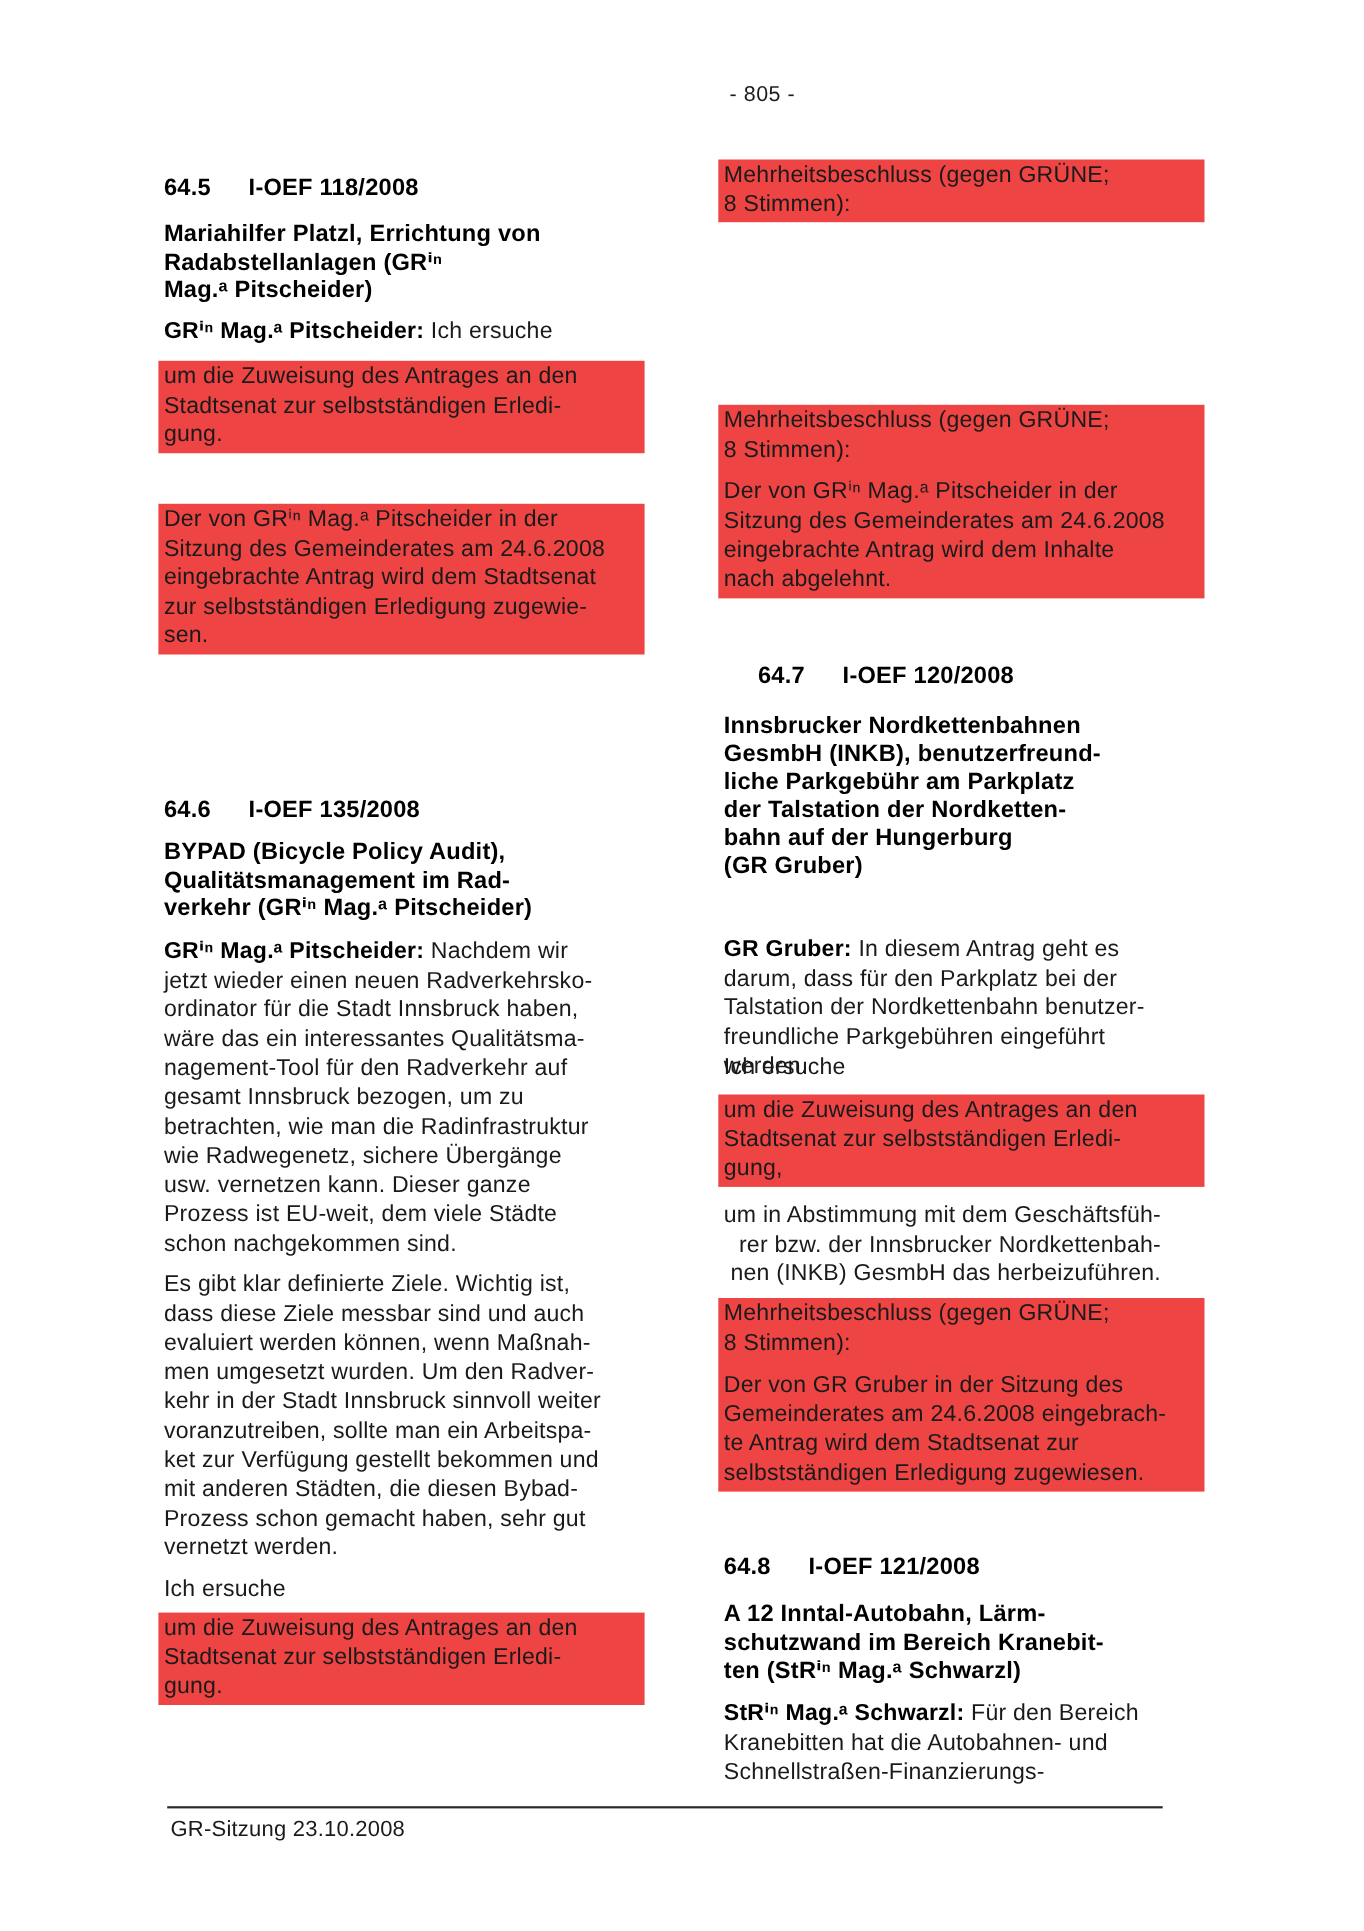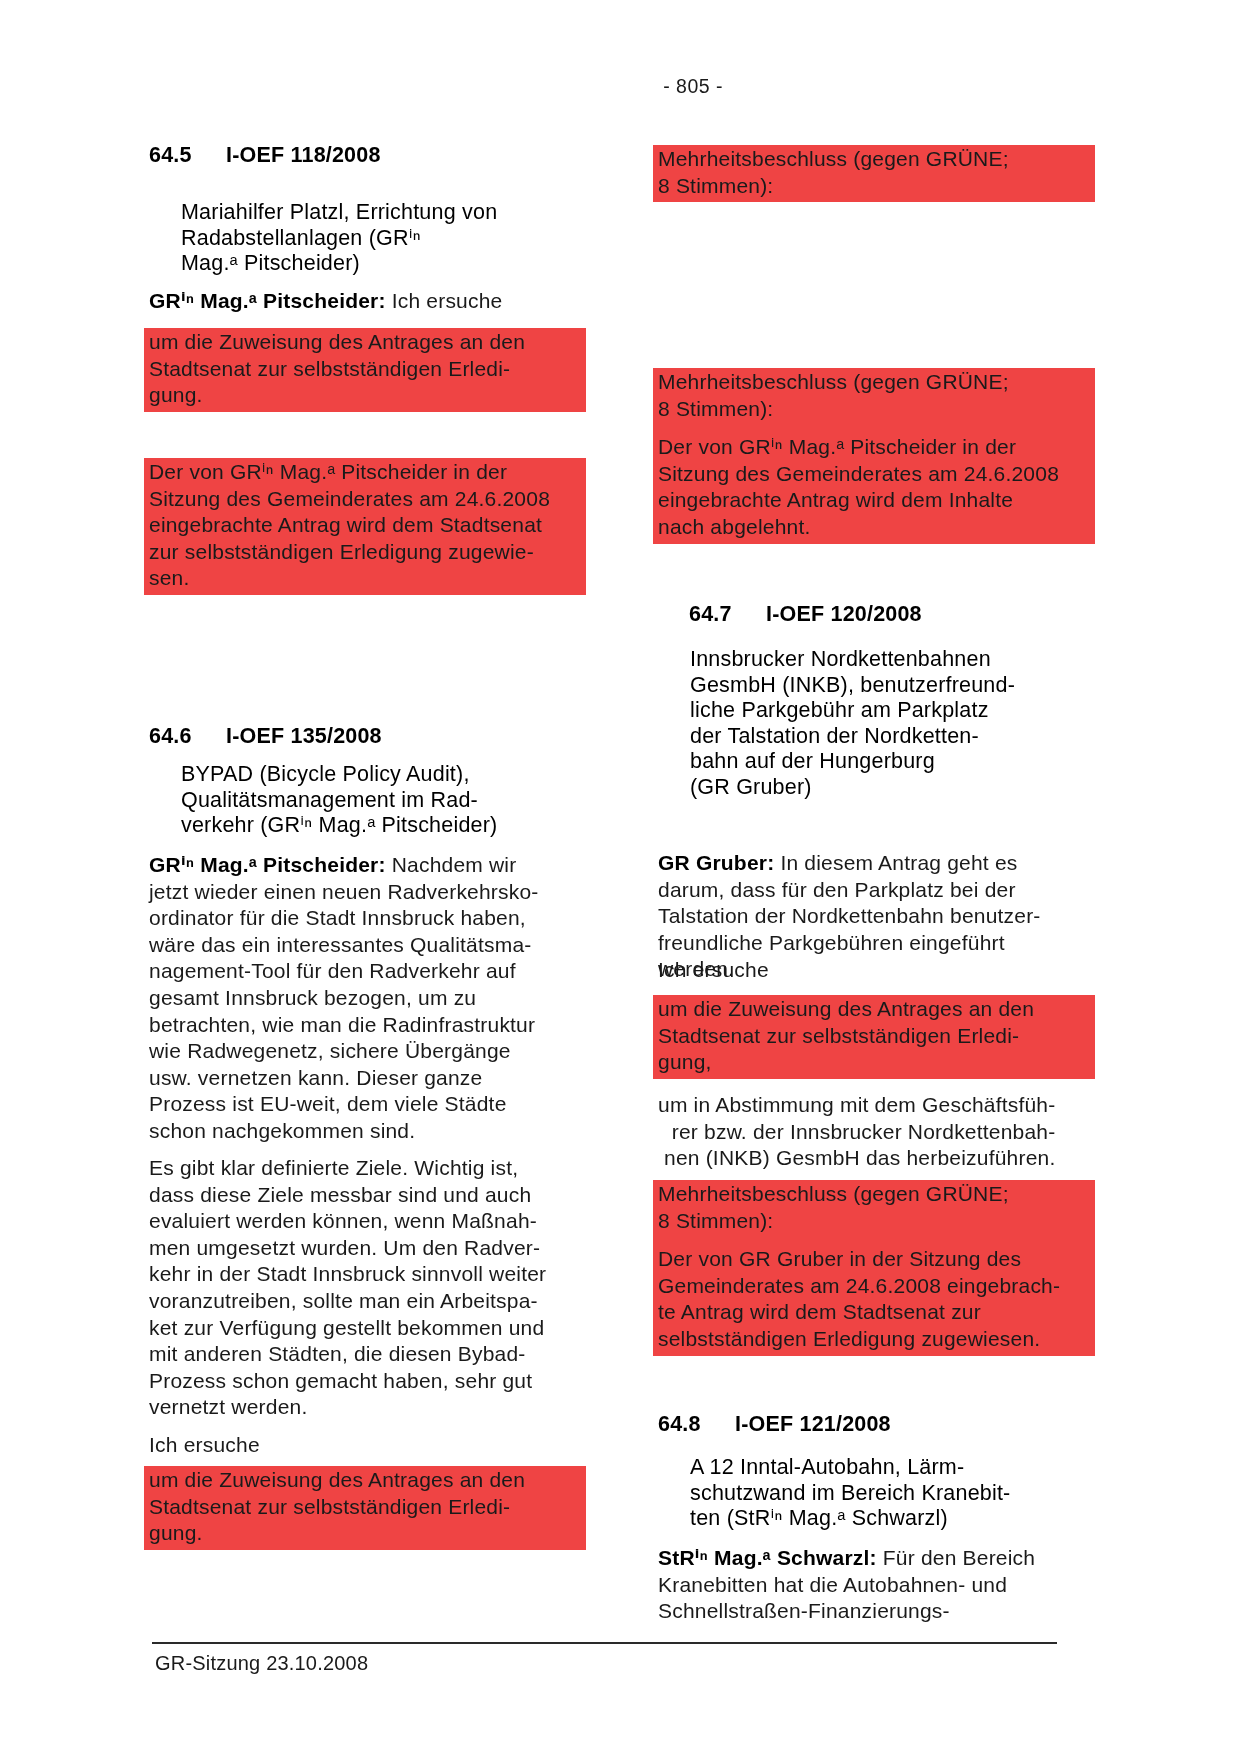--- a/index.html
+++ b/index.html
@@ -9,37 +9,37 @@
     color:#1a1a1a; position:relative; overflow:hidden;
     font-size:21px; line-height:26.6px; letter-spacing:0.2px;
   }
   .abs { position:absolute; }
   .col { position:absolute; top:0; }
   .col-left  { left:144px; width:442px; }
   .col-right { left:653px; width:443px; }
   .lines { white-space:pre; margin:0; }
   .sec { display:flex; font-weight:bold; font-size:21.5px; color:#000; }
   .sec-num { width:77px; flex:none; }
-  .title { font-weight:normal; font-size:21.5px; line-height:25.5px; color:#000; padding-left:77px;margin-left:32px; }
+  .title { font-weight:bold; font-size:21.5px; line-height:25.5px; color:#000; padding-left:77px; }
   .para b { color:#000; }
   .gray { background:#ef4444; padding:1px 6px 3px 5px; width:431px; }
   .gray p + p { margin-top:12px; }
   .pad { padding-left:5px; }
   .page-num { top:73px; left:523px; width:200px; text-align:right; font-size:19.5px; letter-spacing:0.5px; }
   .footer-rule { top:1642px; left:152px; width:905px; height:0; border-top:2px solid #2a2a2a; }
   .footer-text { top:1650px; left:155px; font-size:20px; }
 </style>
 </head>
 <body>
 
 <div class="abs page-num">- 805 -</div>
 
 <div class="col col-left">
 
-  <div class="abs sec pad" style="top:142px; width:100%;">
+  <div class="abs sec pad" style="top:157px; width:100%;">
     <span class="sec-num">64.5</span>
       <span>I-OEF 118/2008</span>
   </div>
 
   <div class="abs title lines pad" style="top:200px;">Mariahilfer Platzl, Errichtung von
 Radabstellanlagen (GRⁱⁿ
 Mag.ᵃ Pitscheider)</div>
 
   <p class="abs lines para pad" style="top:288px;"><b>GRⁱⁿ Mag.ᵃ Pitscheider:</b><span> Ich ersuche</span></p>
 

